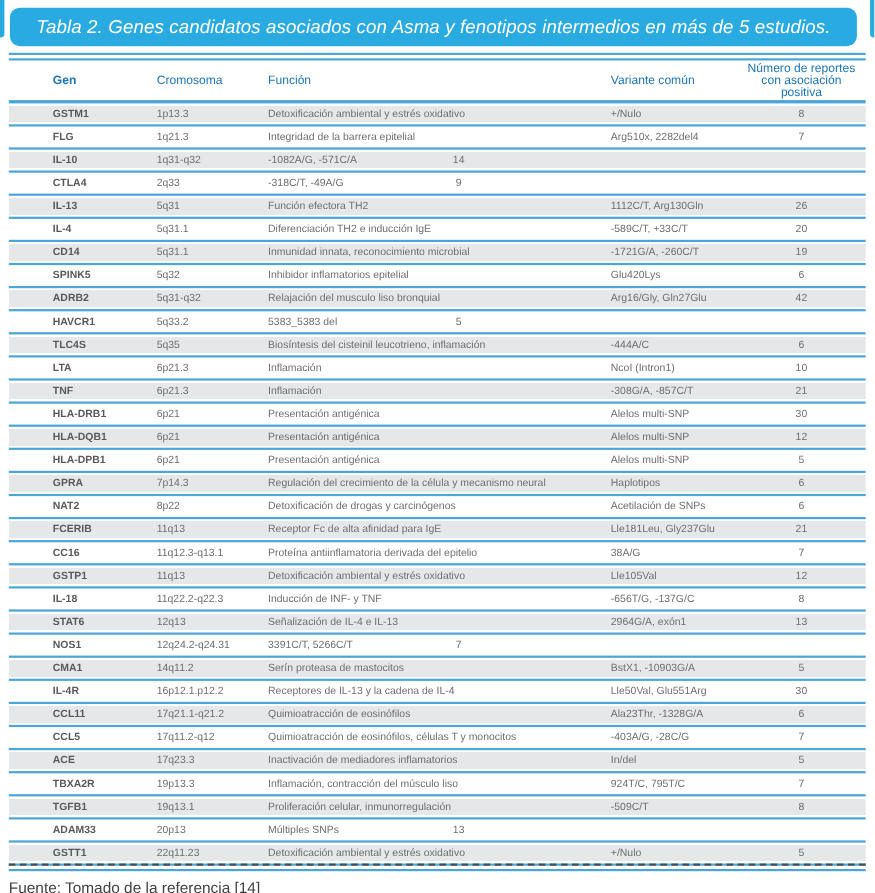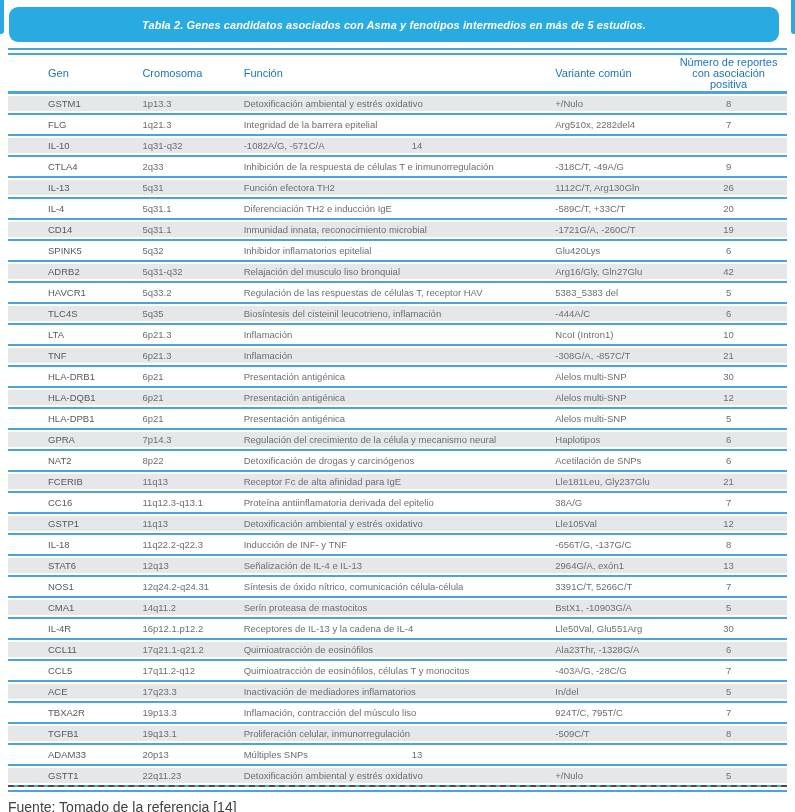--- a/index.html
+++ b/index.html
@@ -9,34 +9,34 @@
   .edge-sliver { position:absolute; top:0; width:4px; height:34px; background:#29abe2; }
   .edge-left { left:0; border-radius:0 0 3px 0; }
   .edge-right { right:0; border-radius:0 0 0 3px; }
 
   .title-band {
     position:absolute; left:9px; top:7px; width:770px; height:35px;
     background:#29abe2; border-radius:9px;
     display:flex; align-items:center; justify-content:center;
   }
   .title-band .title-text {
-    color:#ffffff; font-weight:bold; font-style:italic; font-size:11px; letter-spacing:0.1px;
+    color:#ffffff; font-weight:normal; font-style:italic; font-size:17px; letter-spacing:0.1px;
   }
 
   .table-wrap { position:absolute; left:8px; top:48px; width:779px; }
 
   .dbl-sep { height:3px; border-top:2px solid #4aa5db; border-bottom:2px solid #4aa5db; }
 
   .header-row {
     display:flex; align-items:center; min-height:36px;
     border-bottom:3px solid #4aa5db;
     color:#1b75bc; font-size:11px;
   }
   .cell { box-sizing:border-box; overflow:hidden; white-space:nowrap; }
-  .c-gen { width:17%; padding-left:40px; }
+  .c-gen { width:17%; padding-left:40px;font-weight:bold; }
   .c-chr { width:13%; padding-left:2px; }
   .c-fun { width:40%; padding-left:2px; }
   .c-var { width:15%; padding-left:2px; }
   .c-num { width:15%; text-align:center; padding:0 6px; }
   .header-row .c-num { white-space:normal; line-height:11px; }
 
   .tbody { }
   .row {
     display:flex; align-items:center;
     height:21px; box-sizing:border-box;
@@ -93,21 +93,20 @@
         </div>
         <div class="row odd">
           <div class="cell c-gen">IL-10</div>
           <div class="cell c-chr">1q31-q32</div>
           <div class="cell c-var">-1082A/G, -571C/A</div>
           <div class="cell c-num">14</div>
         </div>
         <div class="row">
           <div class="cell c-gen">CTLA4</div>
           <div class="cell c-chr">2q33</div>
-          <div class="cell c-fun">Inhibición de la respuesta de células T e inmunorregulación</div>
           <div class="cell c-var">-318C/T, -49A/G</div>
           <div class="cell c-num">9</div>
         </div>
         <div class="row odd">
           <div class="cell c-gen">IL-13</div>
           <div class="cell c-chr">5q31</div>
           <div class="cell c-fun">Función efectora TH2</div>
           <div class="cell c-var">1112C/T, Arg130Gln</div>
           <div class="cell c-num">26</div>
         </div>
@@ -135,21 +134,20 @@
         <div class="row odd">
           <div class="cell c-gen">ADRB2</div>
           <div class="cell c-chr">5q31-q32</div>
           <div class="cell c-fun">Relajación del musculo liso bronquial</div>
           <div class="cell c-var">Arg16/Gly, Gln27Glu</div>
           <div class="cell c-num">42</div>
         </div>
         <div class="row">
           <div class="cell c-gen">HAVCR1</div>
           <div class="cell c-chr">5q33.2</div>
-          <div class="cell c-fun">Regulación de las respuestas de células T, receptor HAV</div>
           <div class="cell c-var">5383_5383 del</div>
           <div class="cell c-num">5</div>
         </div>
         <div class="row odd">
           <div class="cell c-gen">TLC4S</div>
           <div class="cell c-chr">5q35</div>
           <div class="cell c-fun">Biosíntesis del cisteinil leucotrieno, inflamación</div>
           <div class="cell c-var">-444A/C</div>
           <div class="cell c-num">6</div>
         </div>
@@ -233,21 +231,20 @@
         <div class="row odd">
           <div class="cell c-gen">STAT6</div>
           <div class="cell c-chr">12q13</div>
           <div class="cell c-fun">Señalización de IL-4 e IL-13</div>
           <div class="cell c-var">2964G/A, exón1</div>
           <div class="cell c-num">13</div>
         </div>
         <div class="row">
           <div class="cell c-gen">NOS1</div>
           <div class="cell c-chr">12q24.2-q24.31</div>
-          <div class="cell c-fun">Síntesis de óxido nítrico, comunicación célula-célula</div>
           <div class="cell c-var">3391C/T, 5266C/T</div>
           <div class="cell c-num">7</div>
         </div>
         <div class="row odd">
           <div class="cell c-gen">CMA1</div>
           <div class="cell c-chr">14q11.2</div>
           <div class="cell c-fun">Serín proteasa de mastocitos</div>
           <div class="cell c-var">BstX1, -10903G/A</div>
           <div class="cell c-num">5</div>
         </div>

